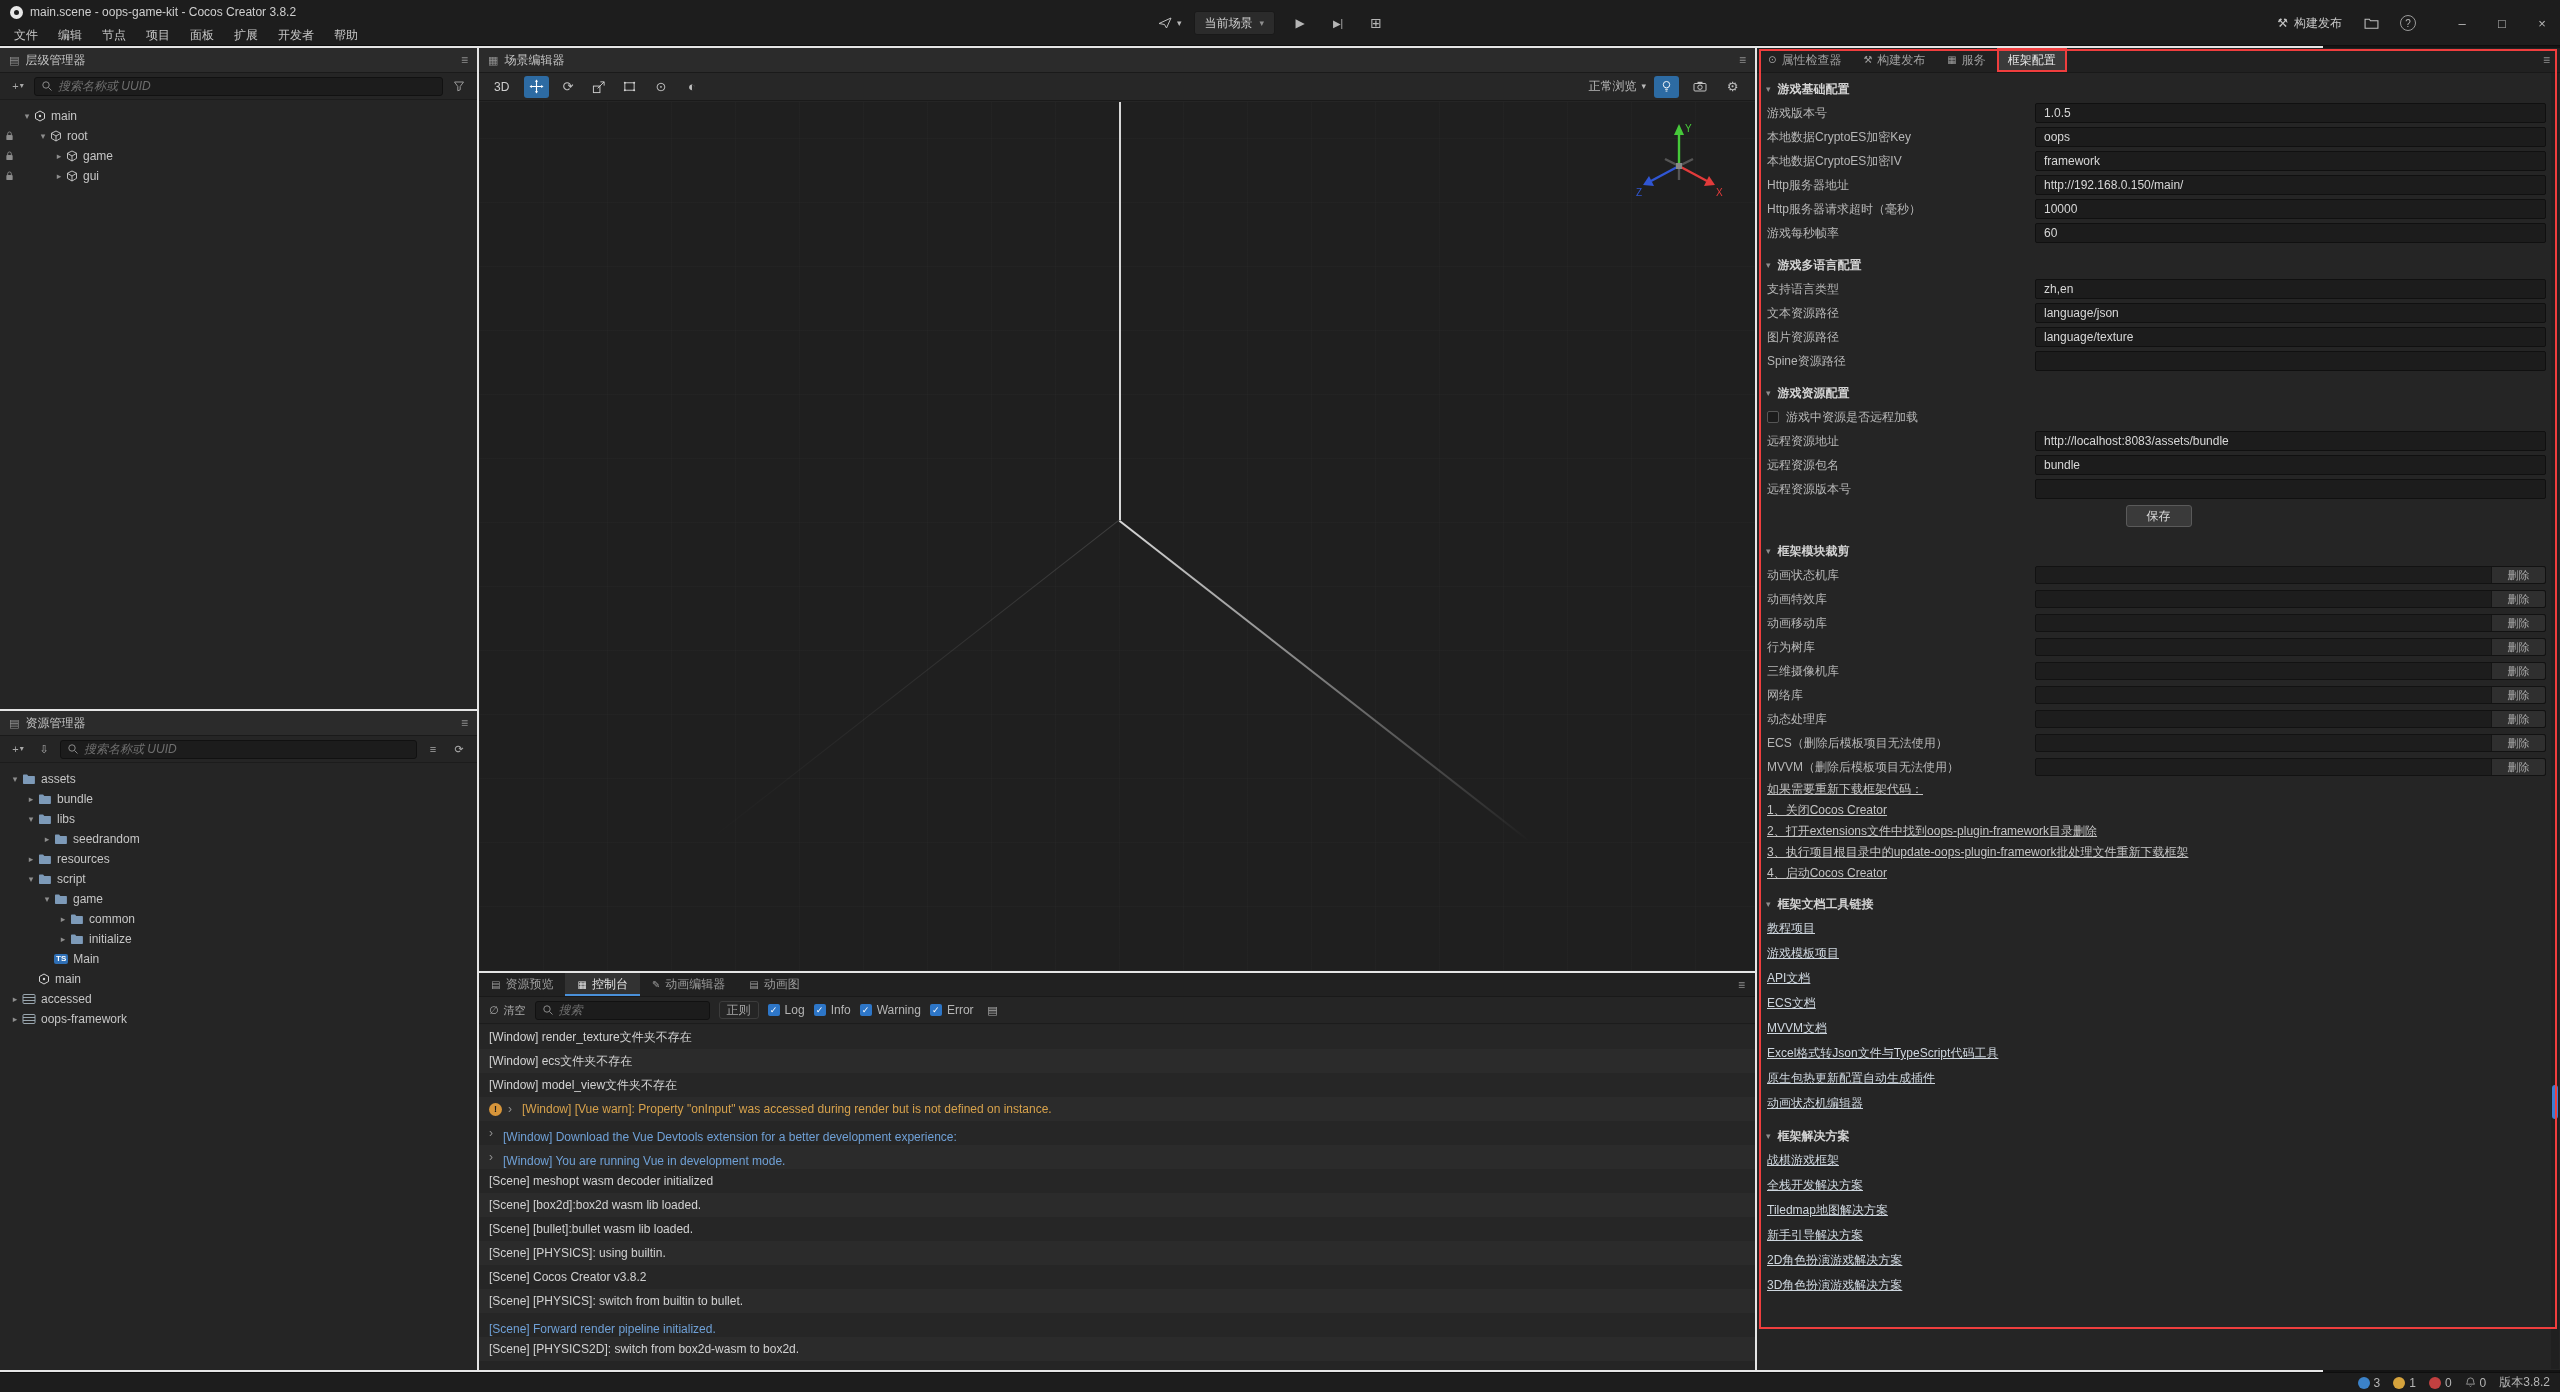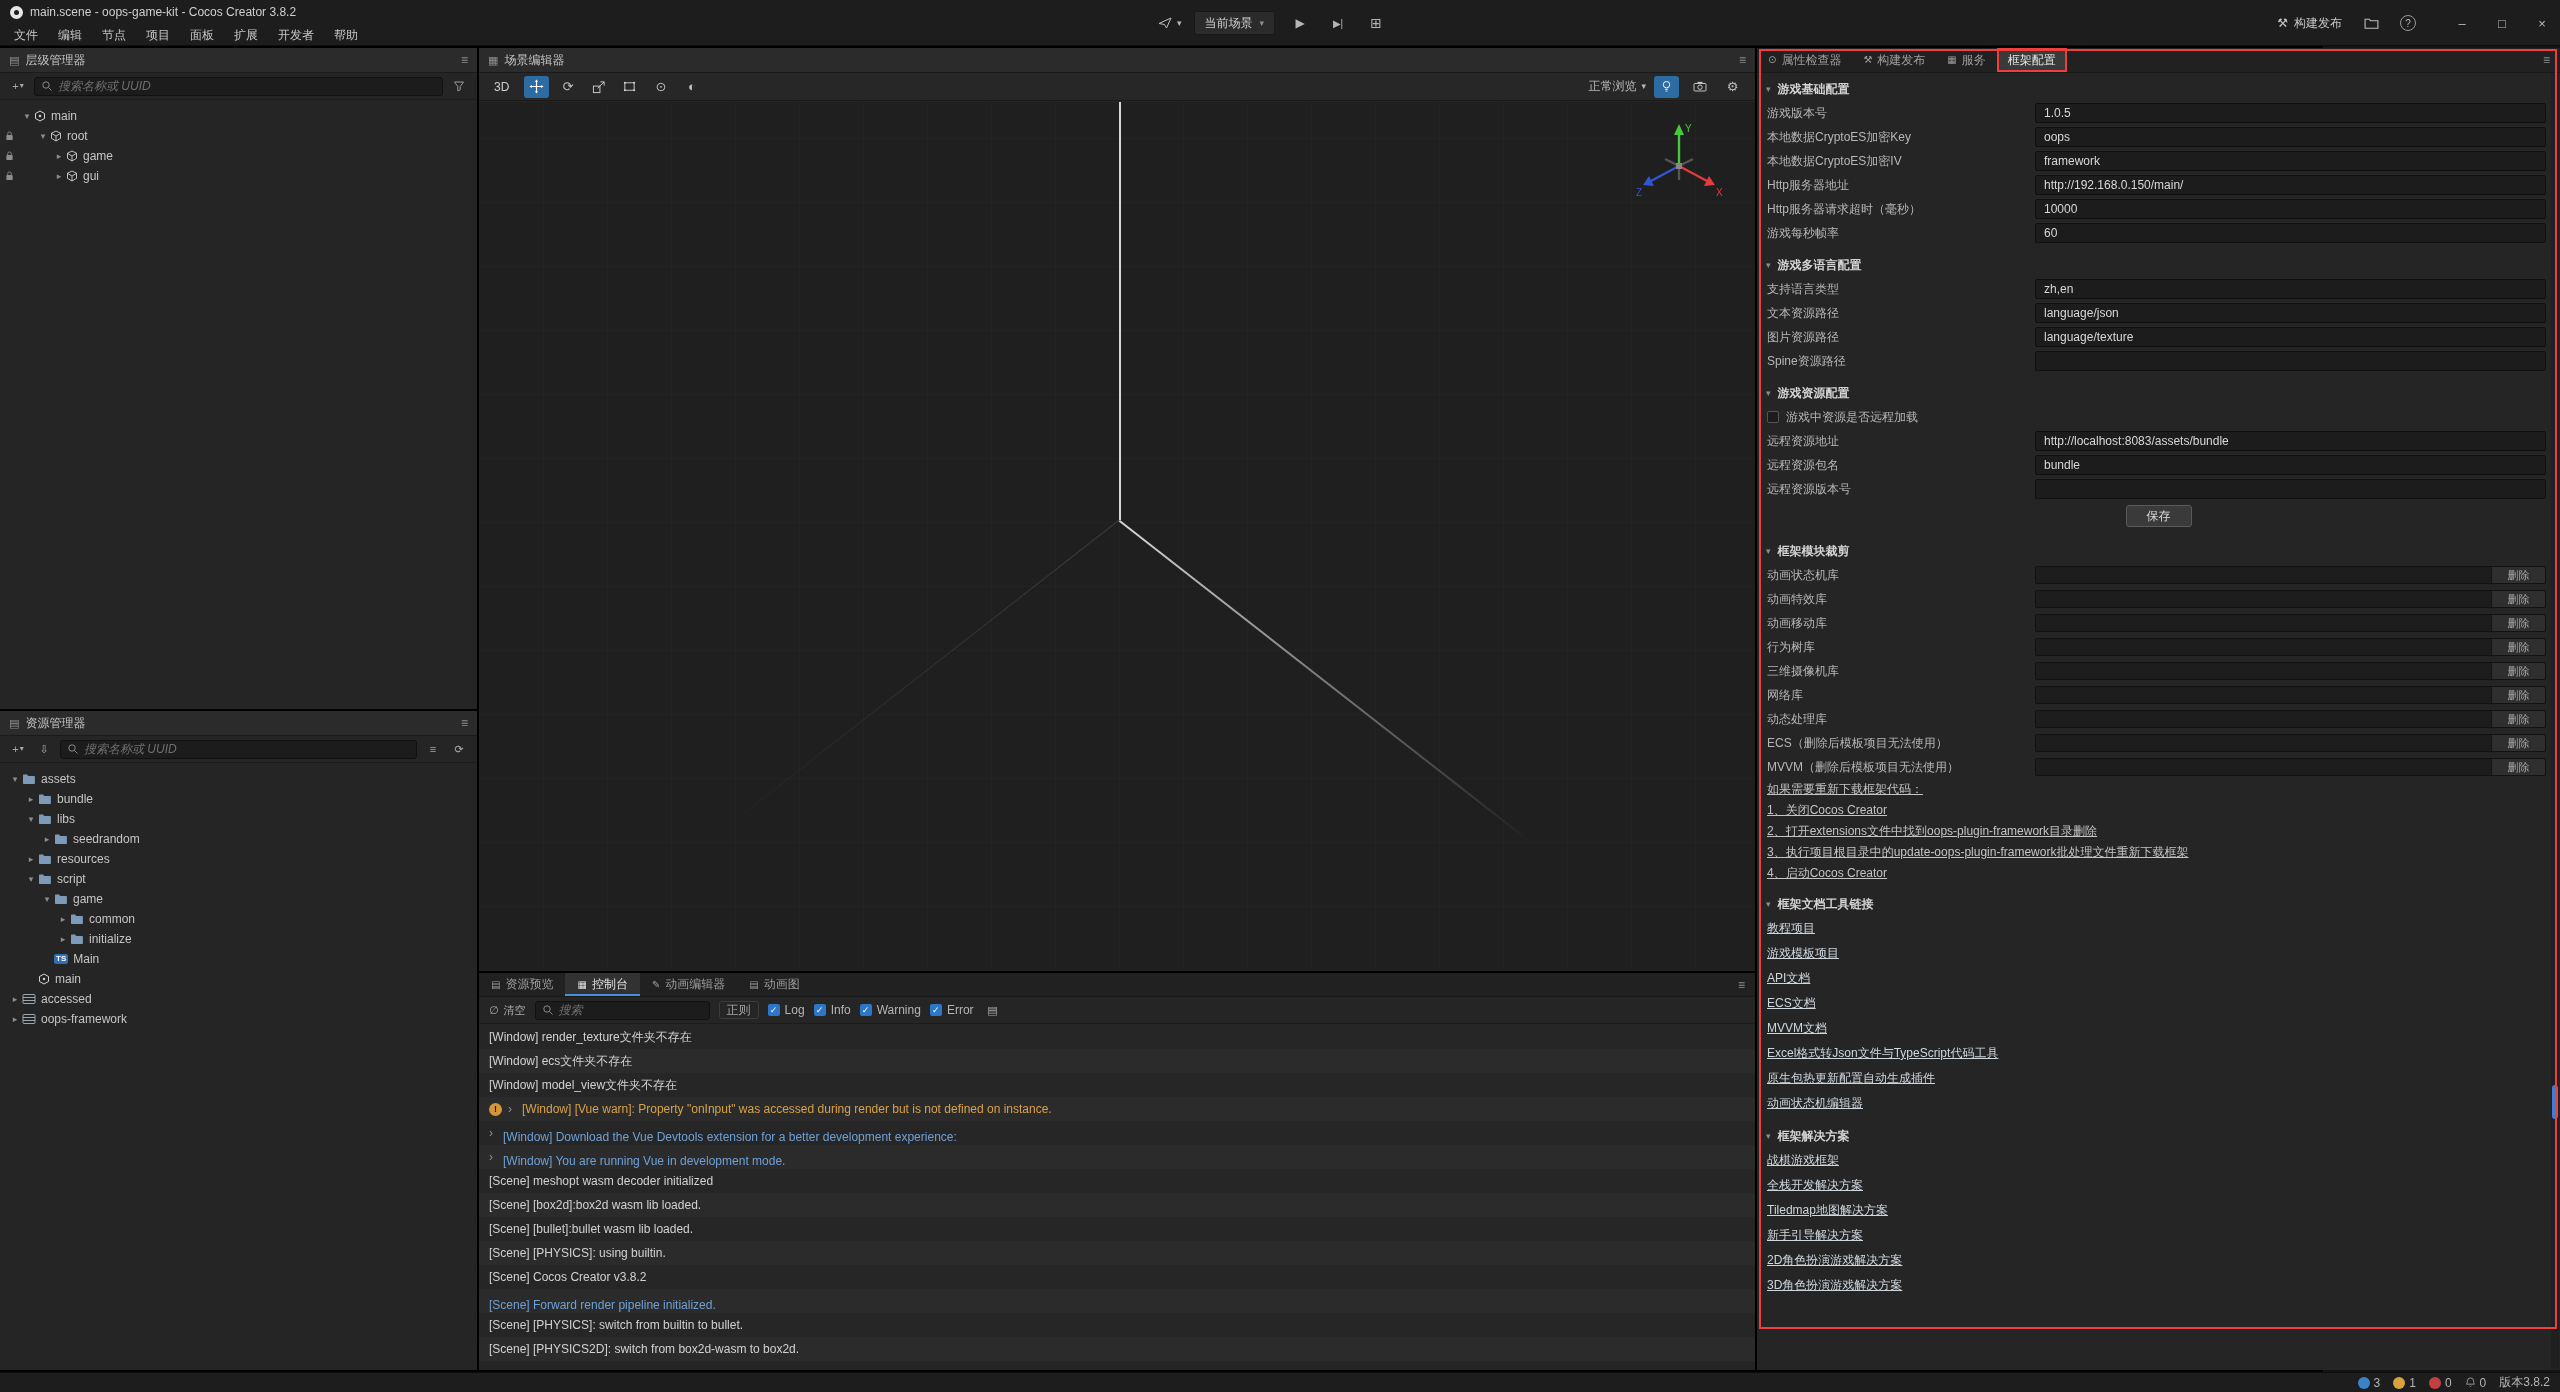--- a/index.html
+++ b/index.html
@@ -1,17 +1,17 @@
 <!DOCTYPE html>
 <html><head>
 <meta charset="utf-8">
 <style>
   *{margin:0;padding:0;box-sizing:border-box;font-family:"Liberation Sans","DejaVu Sans",sans-serif;}
   html,body{background:#141414;overflow:hidden;}
-  #stage{position:relative;width:2323px;height:1392px;background:#000000;color:#c8c8c8;font-size:12px;}
+  #stage{position:relative;width:2323px;height:1392px;background:#e5e5e5;color:#c8c8c8;font-size:12px;}
 
   
   .topbar{position:absolute;left:0;top:0;width:2560px;height:46px;background:#1d1d1d;border-bottom:1px solid #0e0e0e;}
   .title-row{height:24px;display:flex;align-items:center;padding-left:10px;gap:7px;}
   .app-logo{width:13px;height:13px;border-radius:50%;background:#e8e8e8;position:relative;flex:none;}
   .app-logo:after{content:"";position:absolute;left:4px;top:4px;width:5px;height:5px;border-radius:50%;background:#1d1d1d;}
   .app-title{color:#cfcfcf;font-size:12px;}
   .menu-row{height:22px;display:flex;align-items:center;padding-left:4px;}
   .menu-item{padding:0 10px;color:#c6c6c6;cursor:default;}
   .top-center{position:absolute;left:1158px;top:0;height:46px;display:flex;align-items:center;gap:12px;}
@@ -556,25 +556,25 @@
         </div>
       <div class="log-row t-log">
           <span class="log-text">[Scene] [bullet]:bullet wasm lib loaded.</span>
         </div>
       <div class="log-row t-log">
           <span class="log-text">[Scene] [PHYSICS]: using builtin.</span>
         </div>
       <div class="log-row t-log">
           <span class="log-text">[Scene] Cocos Creator v3.8.2</span>
         </div>
+      <div class="log-row t-log">
+          <span class="log-text">[Scene] [PHYSICS]: switch from builtin to bullet.</span>
+        </div>
       <div class="log-row t-info">
           <span class="log-text">[Scene] Forward render pipeline initialized.</span>
-        </div>
-      <div class="log-row t-log">
-          <span class="log-text">[Scene] [PHYSICS]: switch from builtin to bullet.</span>
         </div>
       <div class="log-row t-log">
           <span class="log-text">[Scene] [PHYSICS2D]: switch from box2d-wasm to box2d.</span>
         </div>
     </div>
   </div>
 
   <div class="panel" style="left:1757px;top:48px;width:803px;height:1322px;">
     <div class="insp-tabs">
       <span class="i-tab">

